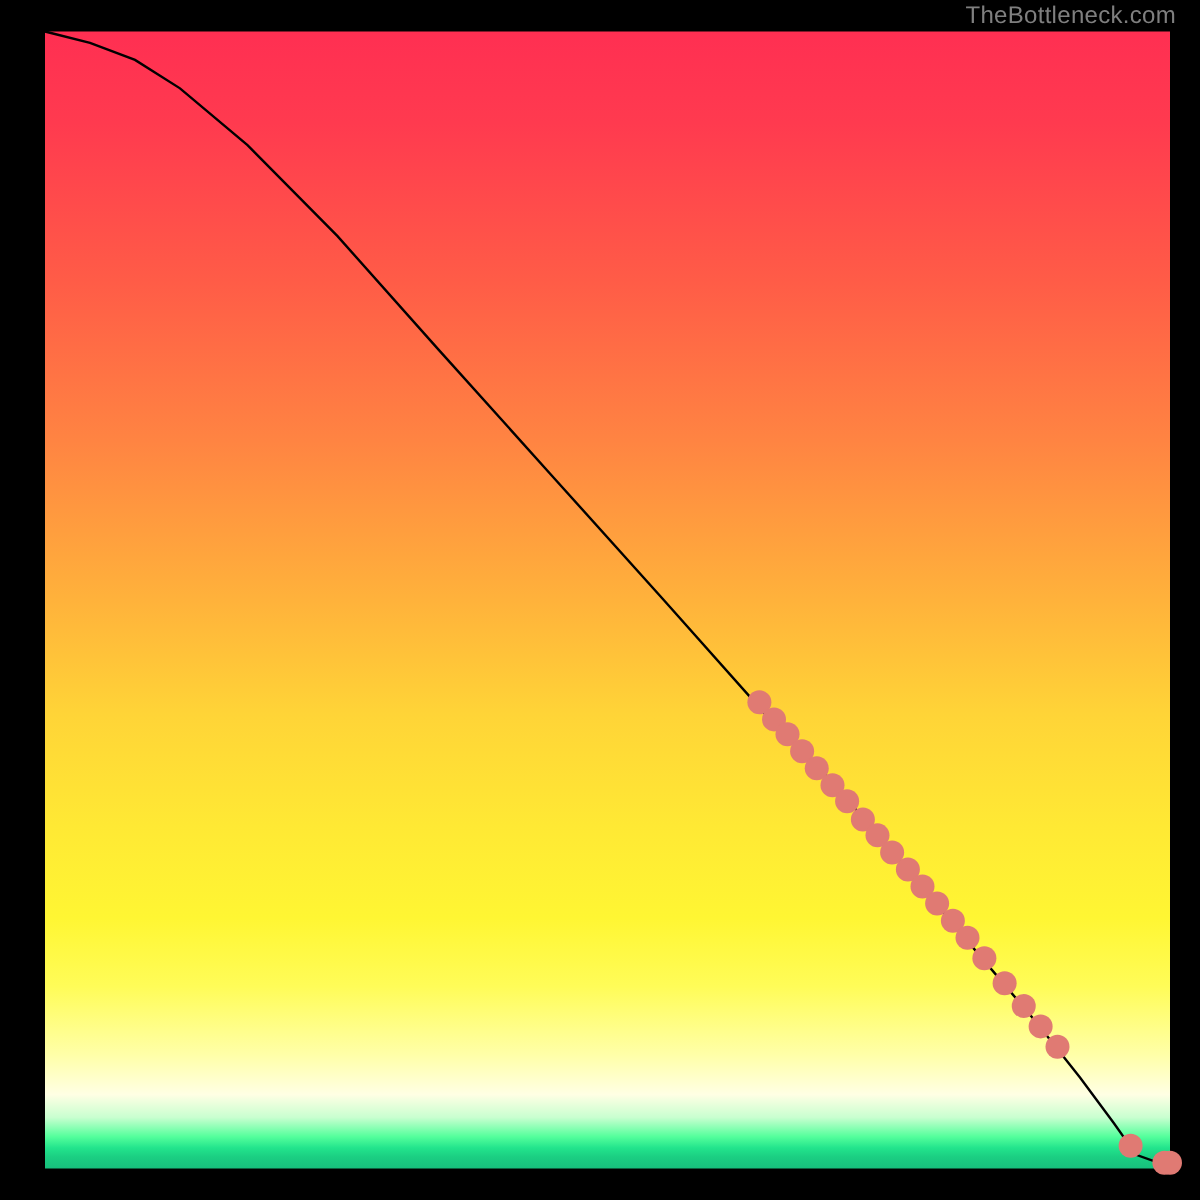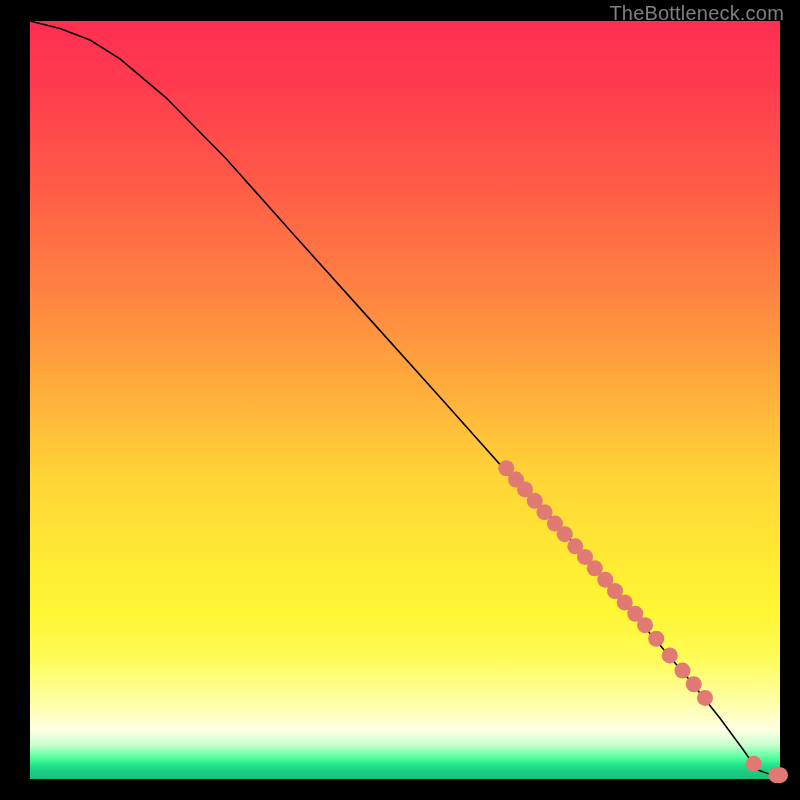--- a/index.html
+++ b/index.html
@@ -42,21 +42,21 @@
       #22e48c  98.2%,
       #1bce82  99%,
       #17c07d 100%
     );
   }
   .watermark {
     position: absolute;
     top: 2px;
     right: 16px;
     color: #7f7f7f;
-    font-size: 20px;
+    font-size: 16px;
     font-weight: 400;
     letter-spacing: 0.2px;
   }
   svg.curve {
     position: absolute;
     left: 0;
     top: 0;
     width: 750px;
     height: 758px;
     overflow: visible;

